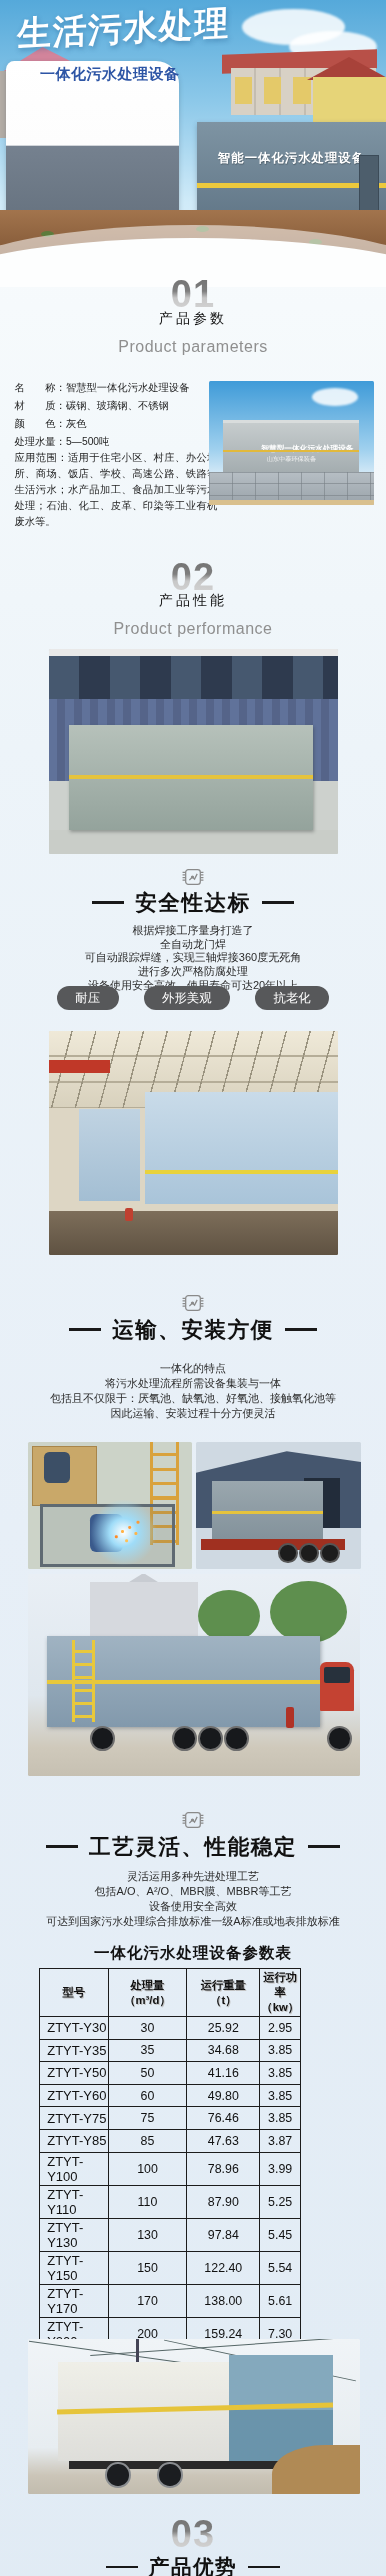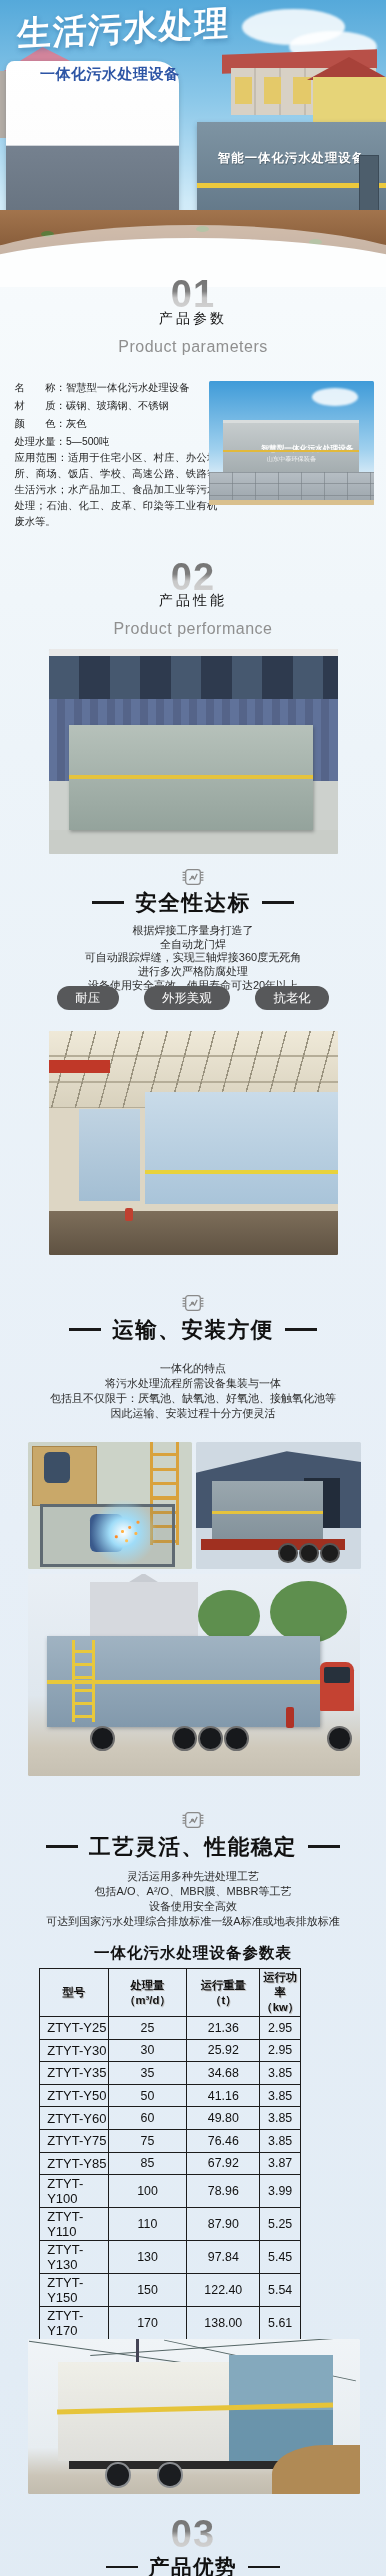--- a/index.html
+++ b/index.html
@@ -357,26 +357,20 @@
   <div id="tbl-title" class="center">一体化污水处理设备参数表</div>
   <table id="spec-table">
     <tbody>
         <tr>
       <th style="width:70px;">型号</th>
       <th style="width:81px;margin-top:44px;">处理量（m³/d）</th>
       <th style="width:76px;">运行重量（t）</th>
       <th>运行功率（kw）</th>
     </tr>
     <tr>
-          <td>ZTYT-Y25</td>
-          <td>25</td>
-          <td>21.36</td>
-          <td>2.95</td>
-        </tr>
-    <tr>
           <td>ZTYT-Y30</td>
           <td>30</td>
           <td>25.92</td>
           <td>2.95</td>
         </tr>
     <tr>
           <td>ZTYT-Y35</td>
           <td>35</td>
           <td>34.68</td>
           <td>3.85</td>
@@ -395,21 +389,21 @@
         </tr>
     <tr>
           <td>ZTYT-Y75</td>
           <td>75</td>
           <td>76.46</td>
           <td>3.85</td>
         </tr>
     <tr>
           <td>ZTYT-Y85</td>
           <td>85</td>
-          <td>67.92</td>
+          <td>47.63</td>
           <td>3.87</td>
         </tr>
     <tr>
           <td>ZTYT-Y100</td>
           <td>100</td>
           <td>78.96</td>
           <td>3.99</td>
         </tr>
     <tr>
           <td>ZTYT-Y110</td>

